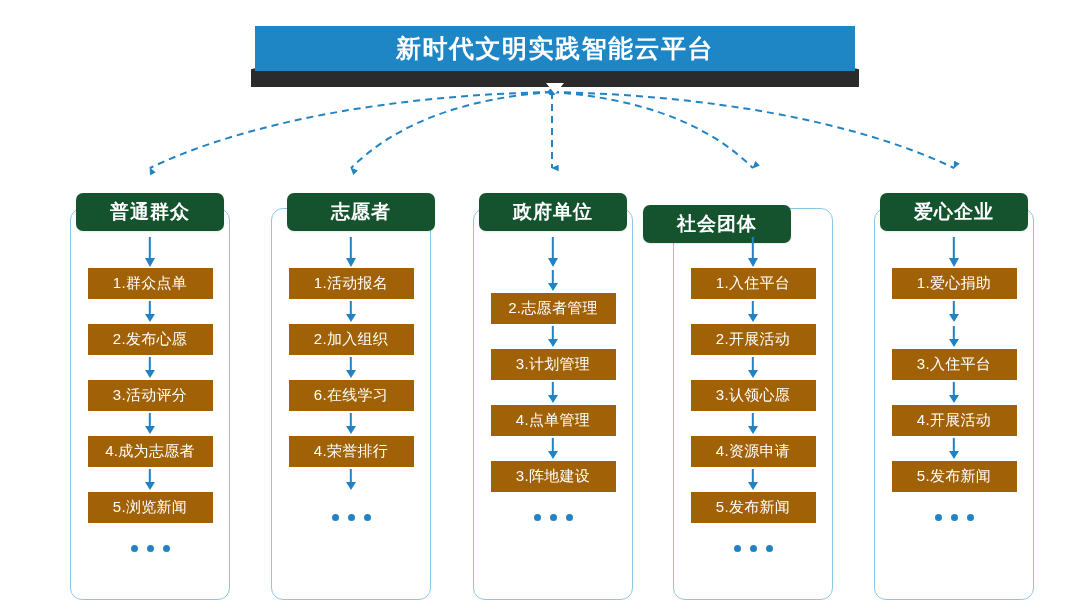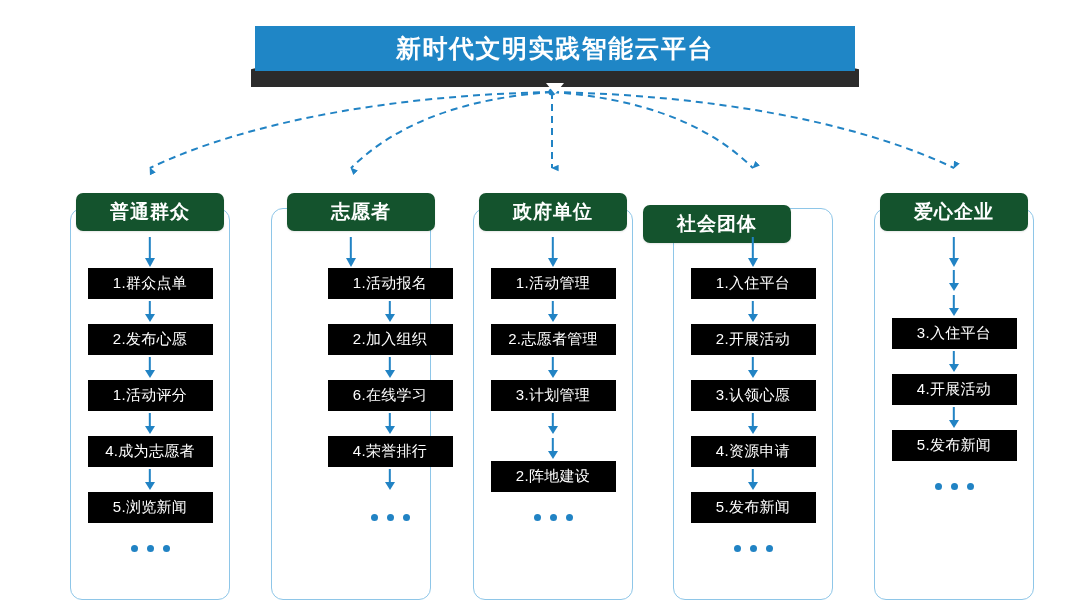--- a/index.html
+++ b/index.html
@@ -57,21 +57,21 @@
     box-shadow:0 1px 2px rgba(0,0,0,.10);
     z-index:2;
   }
   .items{
     position:absolute;top:268px;width:160px;
     display:flex;flex-direction:column;align-items:center;
     z-index:2;
   }
   .item{
     width:125px;height:31px;
-    background:#000000;
+    background:#a16207;
     display:flex;align-items:center;justify-content:center;
     color:#ffffff;font-size:15px;letter-spacing:.3px;
     white-space:nowrap;
   }
   .arrow{
     width:10px;height:25px;position:relative;
   }
   .arrow::before{
     content:"";position:absolute;left:50%;top:2px;transform:translateX(-50%);
     width:2.4px;height:14px;background:#2183c4;
@@ -136,65 +136,65 @@
       <div class="col" style="left: 70px;"></div>
       <div class="col-head" style="left: 76px;">
         <span>普通群众</span>
       </div>
       <div class="head-arrow" style="left: 150px; margin-left: -5px;"></div>
       <div class="items" style="left: 70px;">
         <div class="item">1.群众点单</div>
         <div class="arrow"></div>
         <div class="item">2.发布心愿</div>
         <div class="arrow"></div>
-        <div class="item">1.活动评分</div>
+        <div class="item">3.活动评分</div>
         <div class="arrow"></div>
         <div class="item">4.成为志愿者</div>
         <div class="arrow"></div>
         <div class="item">5.浏览新闻</div>
         <div class="dots" title="...">
           <span></span>
           <span></span>
           <span></span>
         </div>
       </div>
       <div class="col" style="left: 271px;"></div>
       <div class="col-head" style="left: 287px;">
         <span>志愿者</span>
       </div>
       <div class="head-arrow" style="left: 351px; margin-left: -5px;"></div>
-      <div class="items" style="left: 271px; margin-left: 39px;">
+      <div class="items" style="left: 271px;">
         <div class="item">1.活动报名</div>
         <div class="arrow"></div>
         <div class="item">2.加入组织</div>
         <div class="arrow"></div>
         <div class="item">6.在线学习</div>
         <div class="arrow"></div>
         <div class="item">4.荣誉排行</div>
         <div class="arrow"></div>
         <div class="dots" title="...">
           <span></span>
           <span></span>
           <span></span>
         </div>
       </div>
       <div class="col" style="left: 473px;"></div>
       <div class="col-head" style="left: 479px; font-family: Liberation Mono, monospace;">
         <span>政府单位</span>
       </div>
       <div class="head-arrow" style="left: 553px; margin-left: -5px;"></div>
       <div class="items" style="left: 473px;">
-        <div class="item">1.活动管理</div>
         <div class="arrow"></div>
         <div class="item">2.志愿者管理</div>
         <div class="arrow"></div>
         <div class="item">3.计划管理</div>
         <div class="arrow"></div>
-        <div class="arrow"></div>
-        <div class="item">2.阵地建设</div>
+        <div class="item">4.点单管理</div>
+        <div class="arrow"></div>
+        <div class="item">3.阵地建设</div>
         <div class="dots" title="...">
           <span></span>
           <span></span>
           <span></span>
         </div>
       </div>
       <div class="col" style="left: 673px;"></div>
       <div class="col-head" style="left: 643px; margin-top: 12px;">
         <span>社会团体</span>
       </div>
@@ -214,20 +214,21 @@
           <span></span>
           <span></span>
         </div>
       </div>
       <div class="col" style="left: 874px;"></div>
       <div class="col-head" style="left: 880px; text-align: right;">
         <span>爱心企业</span>
       </div>
       <div class="head-arrow" style="left: 954px; margin-left: -5px;"></div>
       <div class="items" style="left: 874px;">
+        <div class="item">1.爱心捐助</div>
         <div class="arrow"></div>
         <div class="arrow"></div>
         <div class="item">3.入住平台</div>
         <div class="arrow"></div>
         <div class="item">4.开展活动</div>
         <div class="arrow"></div>
         <div class="item">5.发布新闻</div>
         <div class="dots" title="...">
           <span></span>
           <span></span>

